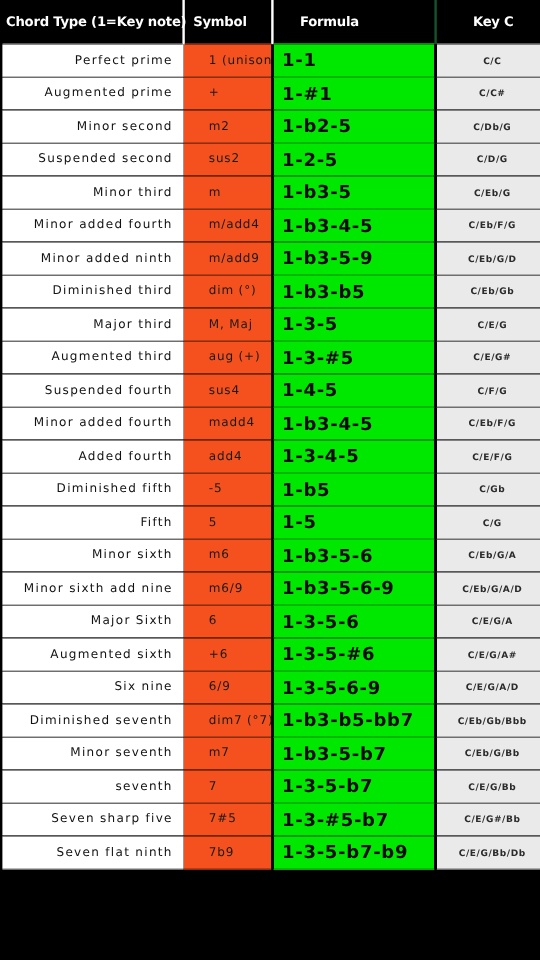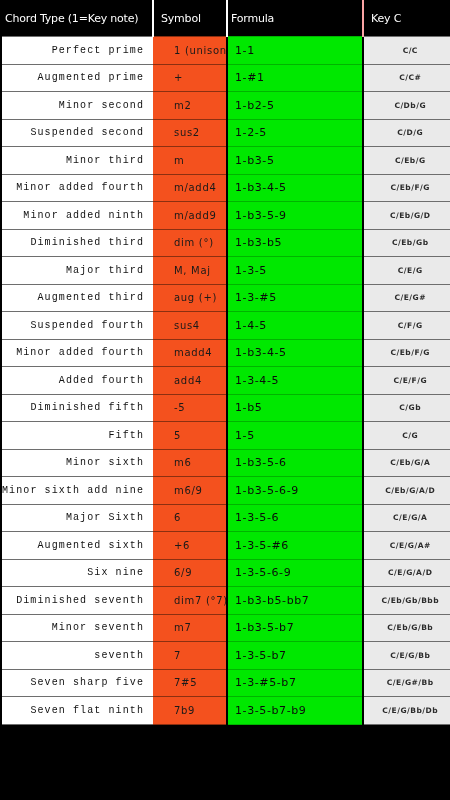--- a/index.html
+++ b/index.html
@@ -25,33 +25,33 @@
   col.c-type   { width: 152px; }
   col.c-symbol { width:  74px; }
   col.c-form   { width: 136px; }
   col.c-key    { width:  88px; }
 
   
   thead th {
     background: #000000;
     color: #ffffff;
     font-size: 11px;
-    font-weight: normal;
+    font-weight: bold;
     text-align: left;
     height: 36px;
     padding: 0 0 0 6px;
     letter-spacing: -0.2px;
     white-space: nowrap;
     vertical-align: middle;
     margin-left: 36px;
   }
   thead th.h-type   { padding-left: 4px; }
   thead th.h-symbol { border-left: 2px solid #ffffff; padding-left: 7px; }
-  thead th.h-form   { border-left: 2px solid #ffffff; padding-left: 3px; }
-  thead th.h-key    { border-left: 2px solid #fca5a5; padding-left: 7px; }
+  thead th.h-form   { border-left: 2px solid #ffffff; padding-left: 22px; }
+  thead th.h-key    { border-left: 2px solid #14532d; padding-left: 7px; text-align: center; }
 
   
   tbody tr { height: 27.5px; }
 
   tbody td {
     font-size: 10.5px;
     padding: 0;
     vertical-align: middle;
     white-space: nowrap;
     overflow: hidden;
@@ -60,42 +60,41 @@
   td.cell-type {
     background: #ffffff;
     color: #111111;
     text-align: right;
     padding-right: 9px;
     letter-spacing: 1.1px;
     font-size: 10px;
     border-top: 1px solid #6e6e6e;
     border-bottom: 1px solid #6e6e6e;
     border-left: 2px solid #000000;
-    font-family: Liberation Mono, monospace;
   }
 
   td.cell-symbol {
     background: #F4511E;
     color: #1a1a1a;
     text-align: left;
     padding-left: 21px;
     letter-spacing: 0.7px;
     font-size: 10px;
     border-top: 1px solid #8c2f10;
     border-bottom: 1px solid #8c2f10;
   }
 
   td.cell-formula {
     background: #00E800;
     color: #0a0a0a;
     text-align: left;
     padding-left: 7px;
     letter-spacing: 0.6px;
-    font-size: 11px;
-    font-weight: normal;
+    font-size: 15px;
+    font-weight: bold;
     border-top: 1px solid #00b400;
     border-bottom: 1px solid #00b400;
     border-left: 2px solid #000000;
     border-right: 2px solid #000000;
   }
 
   td.cell-key {
     background: #EAEAEA;
     color: #2b2b2b;
     text-align: center;

